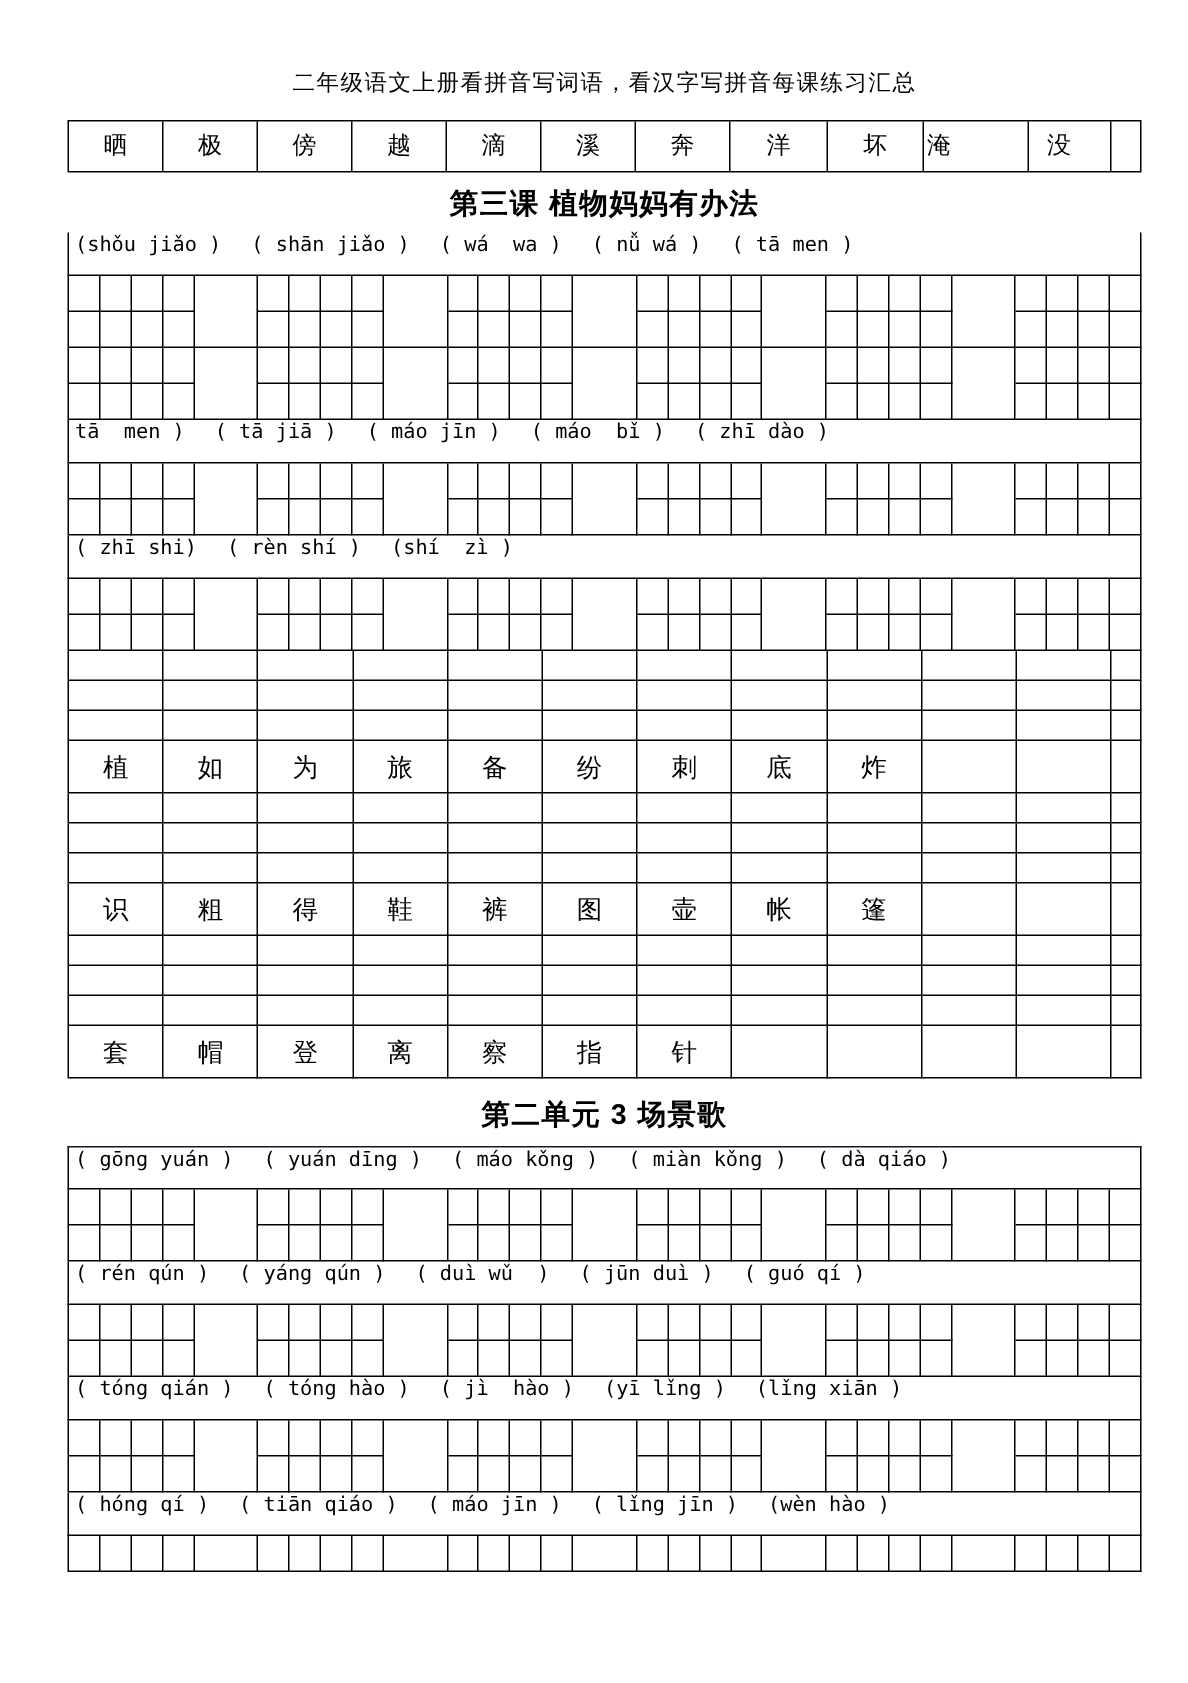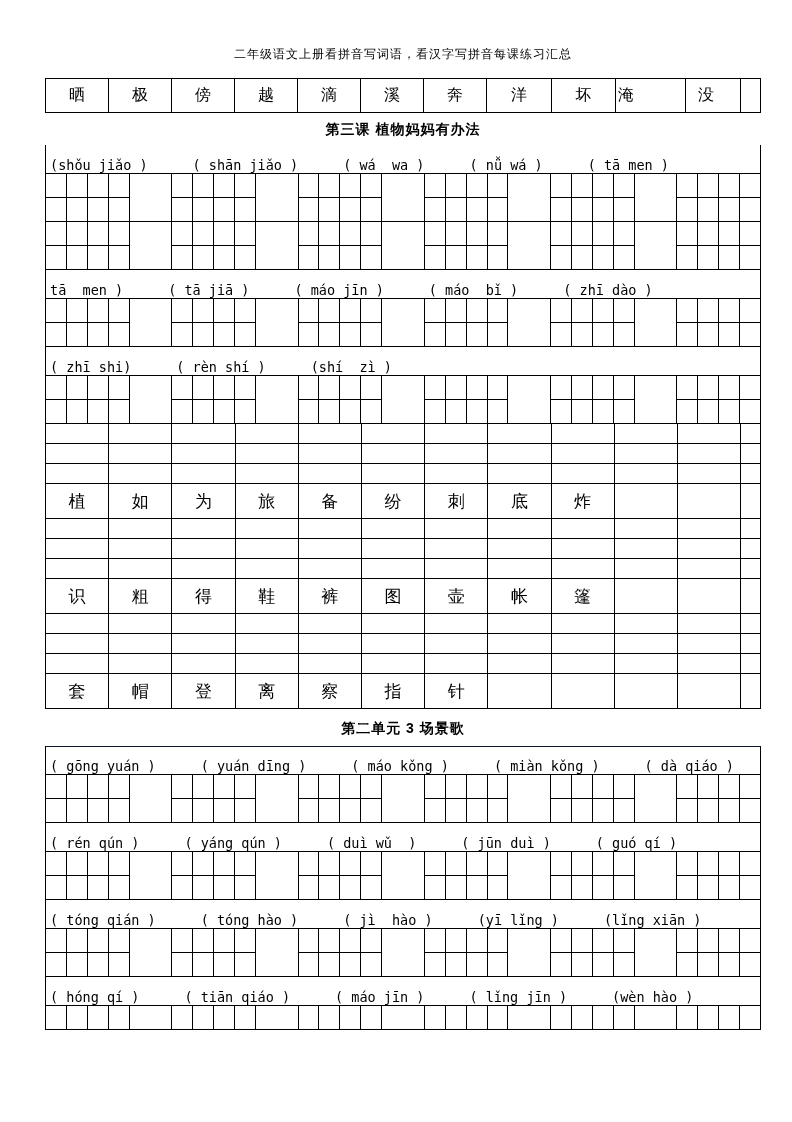--- a/index.html
+++ b/index.html
@@ -7,46 +7,46 @@
   body {
     width:792px; height:1122px; overflow:hidden;
     font-family:"Liberation Sans","DejaVu Sans",sans-serif;
     color:#000;
   }
   .page { position:relative; width:792px; height:1122px; background:#fff; }
   .content { margin-left:45px; margin-right:31px; } 
 
   .title {
     margin-top:46px; text-align:center;
-    font-size:12px; font-weight:400; letter-spacing:1px;
+    font-size:15px; font-weight:400; letter-spacing:1px;
     font-family:"Liberation Sans","DejaVu Sans",sans-serif;
   }
 
   
   .top-chars {
     display:flex; margin-top:15px; height:35px;
     border:1px solid #000;
   }
   .top-chars .cell {
     display:flex; align-items:center; justify-content:center;
     border-right:1px solid #000;
     font-family:"Liberation Serif","DejaVu Serif",serif;
     font-size:16px;
   }
   .top-chars .cell:last-child { border-right:none; }
 
   .heading {
-    text-align:center; font-size:14px; font-weight:700;
+    text-align:center; font-size:19px; font-weight:700;
     margin-top:8px; margin-bottom:6px; letter-spacing:1px;
   }
   .heading2 { margin-top:11px; margin-bottom:8px; }
 
   
   .pyrow {
-    display:flex; align-items:flex-end; gap:45px;
+    display:flex; align-items:flex-start; gap:20px;
     height:29px; padding-left:4px;
     border-left:1px solid #000; border-right:1px solid #000; border-bottom:1px solid #000;
   }
   .pyrow.topline { border-top:1px solid #0f172a; }
   .py {
     font-family:"DejaVu Sans Mono","Liberation Mono",monospace;
     font-size:13.5px; white-space:pre;
   }
 
   

